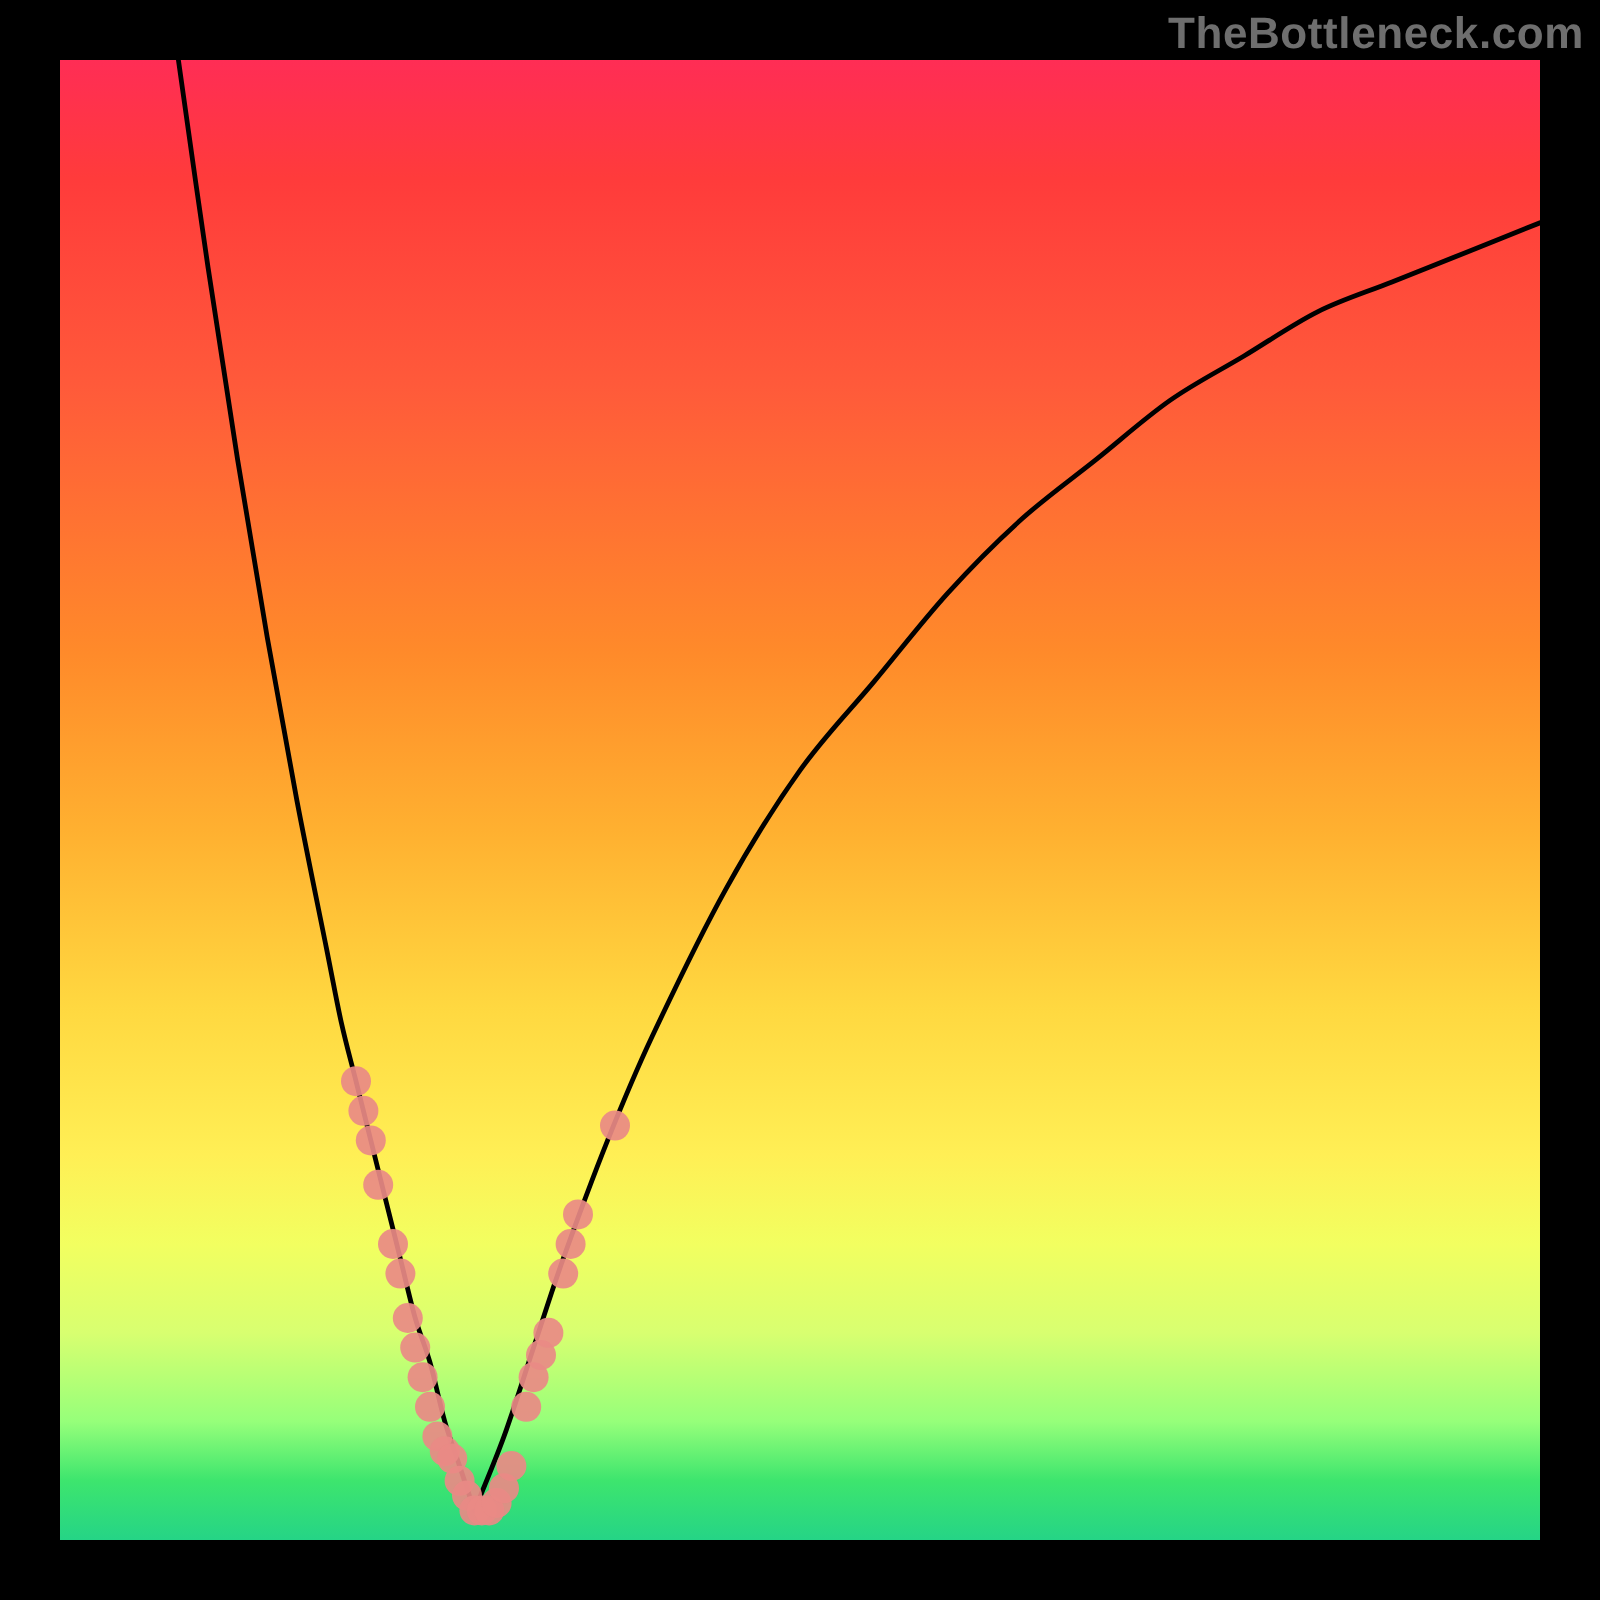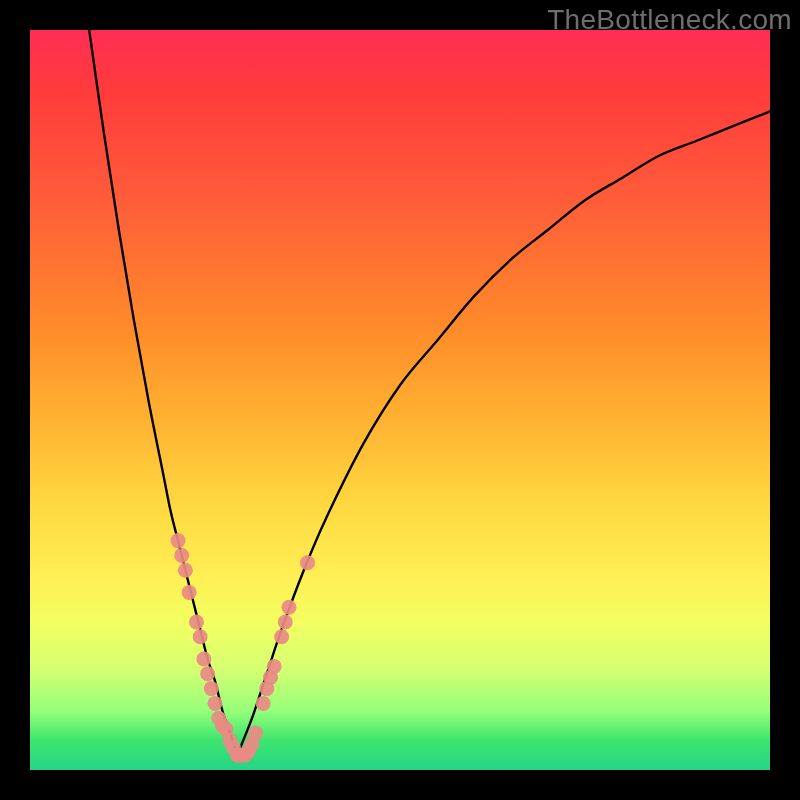--- a/index.html
+++ b/index.html
@@ -39,22 +39,22 @@
       #96ff7a 92%,
       #3de56e 96%,
       #25d486 100%
     );
   }
   .watermark {
     position: absolute;
     top: 4px;
     right: 8px;
     color: #6e6e6e;
-    font-size: 28px;
-    font-weight: 400;
+    font-size: 22px;
+    font-weight: 700;
     letter-spacing: 0.3px;
     user-select: none;
   }
   svg.curve {
     position: absolute;
     top: 0; left: 0;
     width: 740px;
     height: 740px;
   }
 </style>

